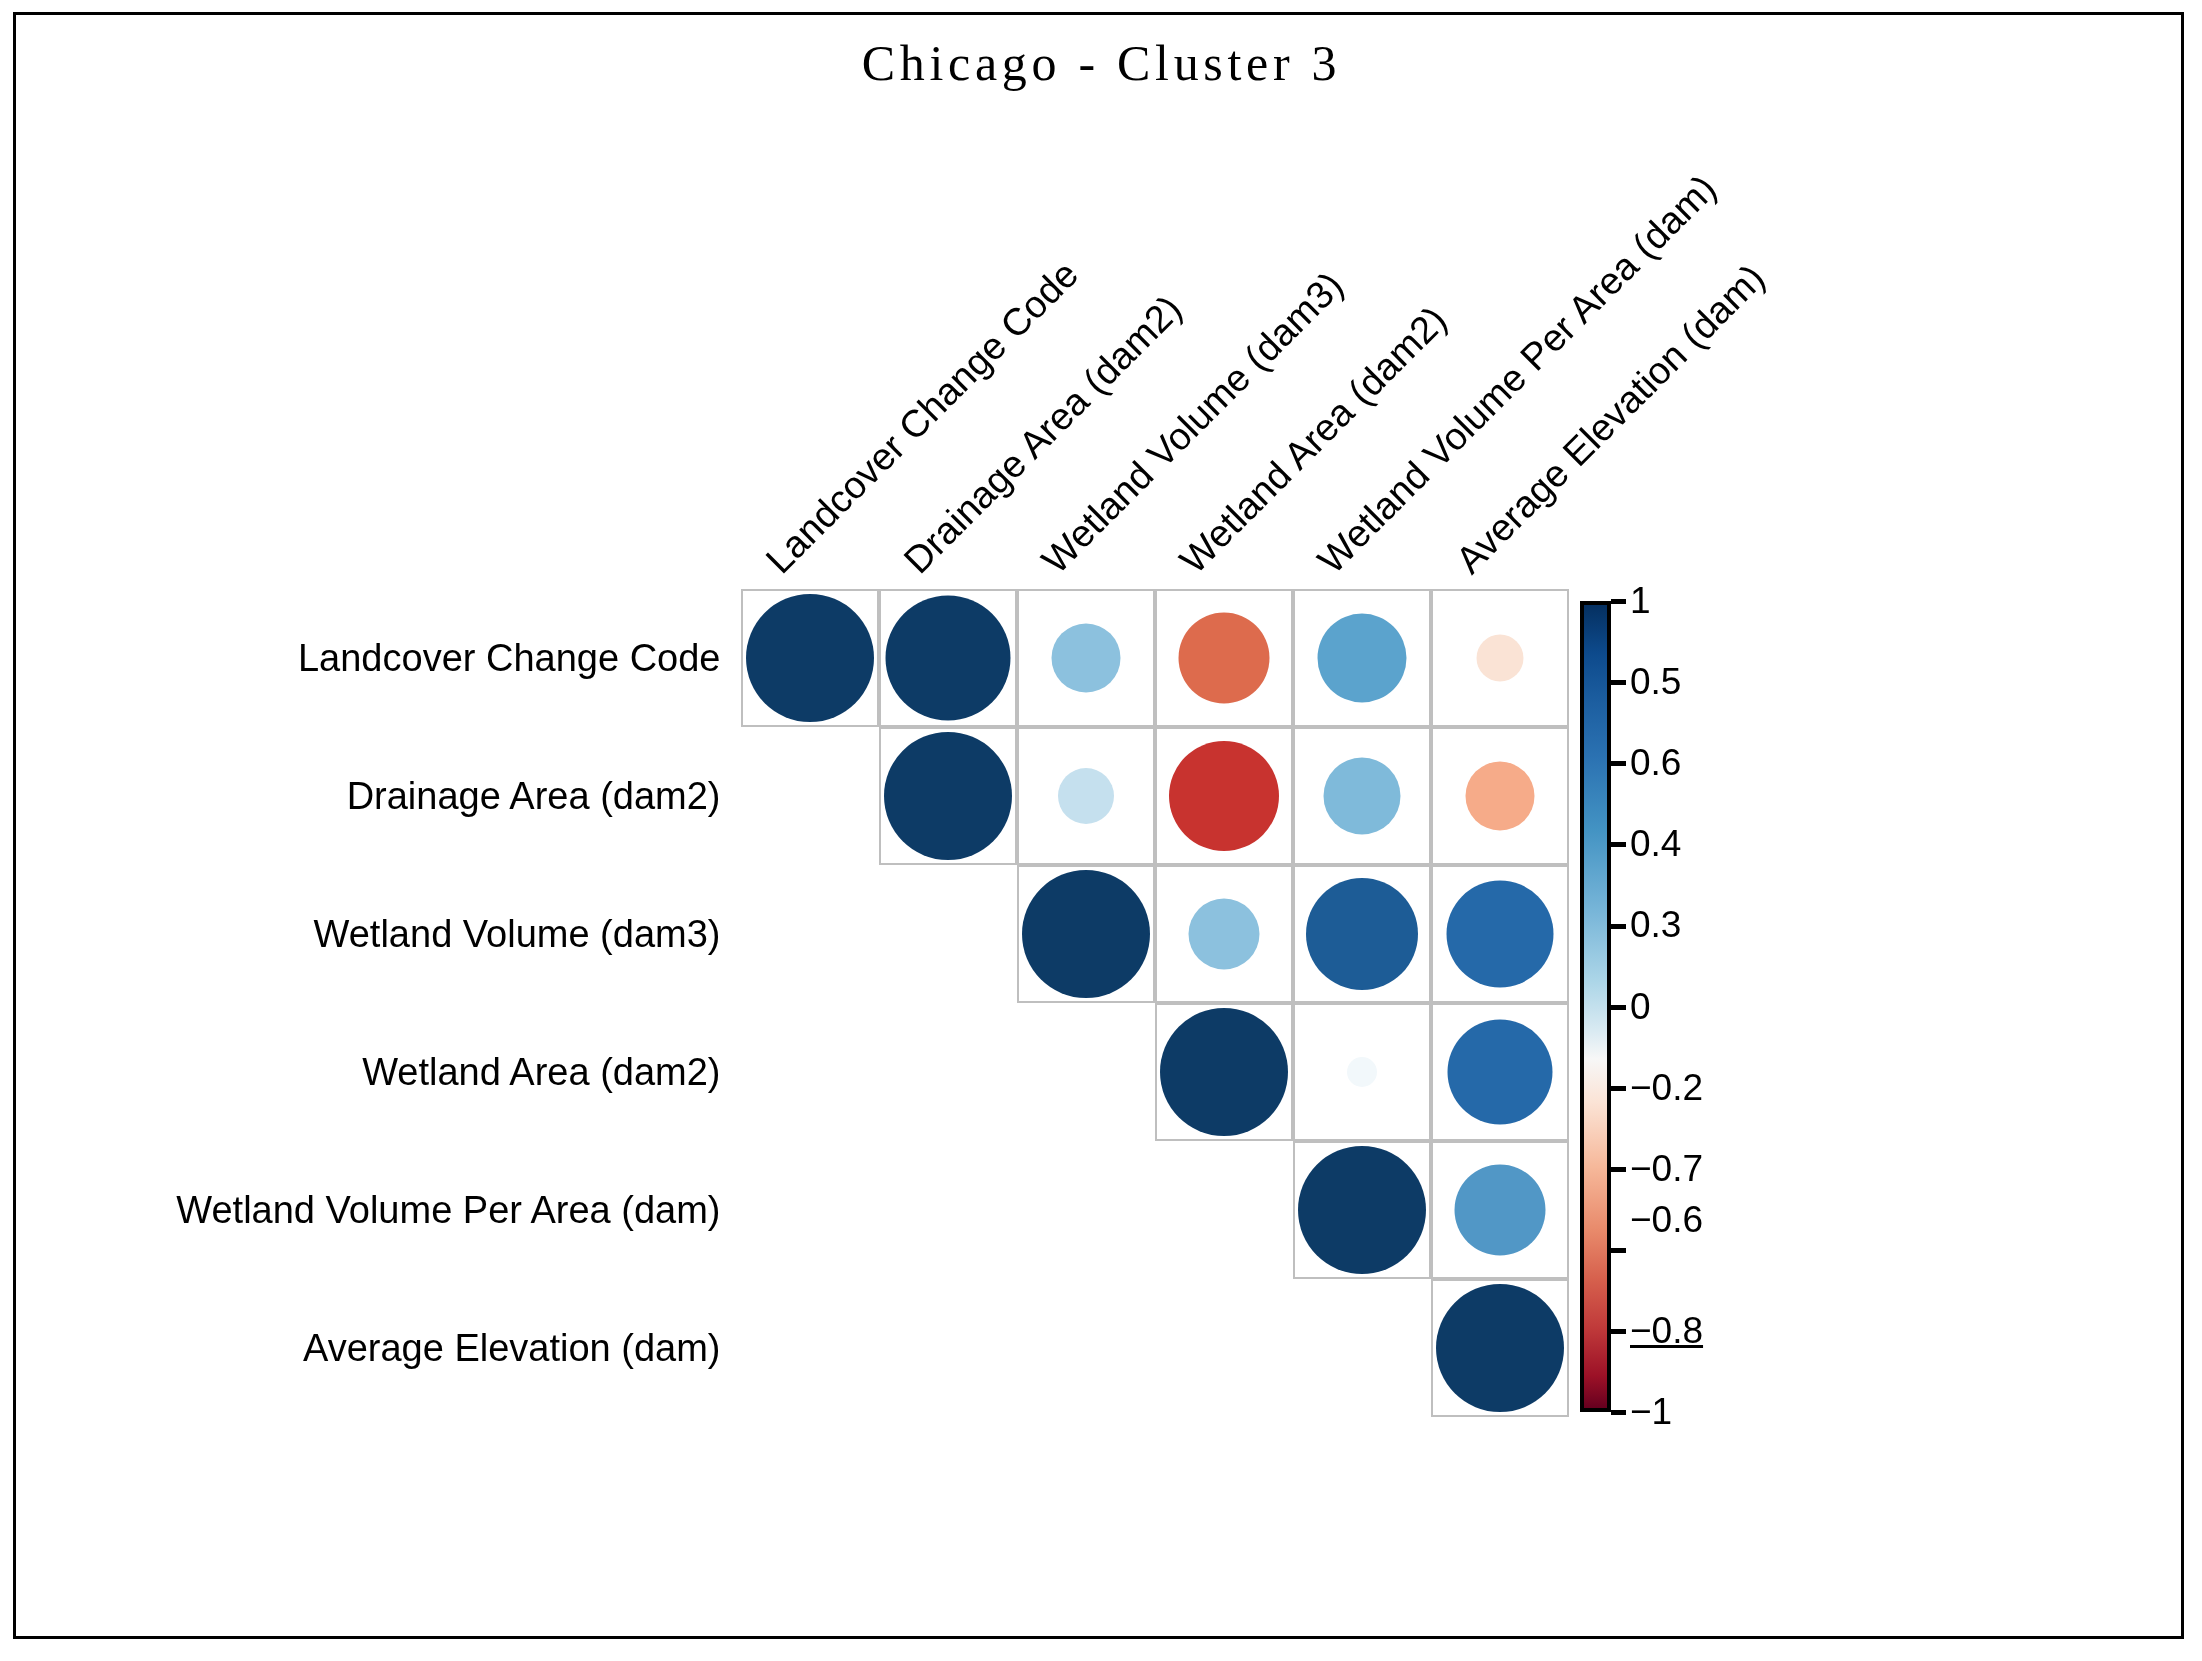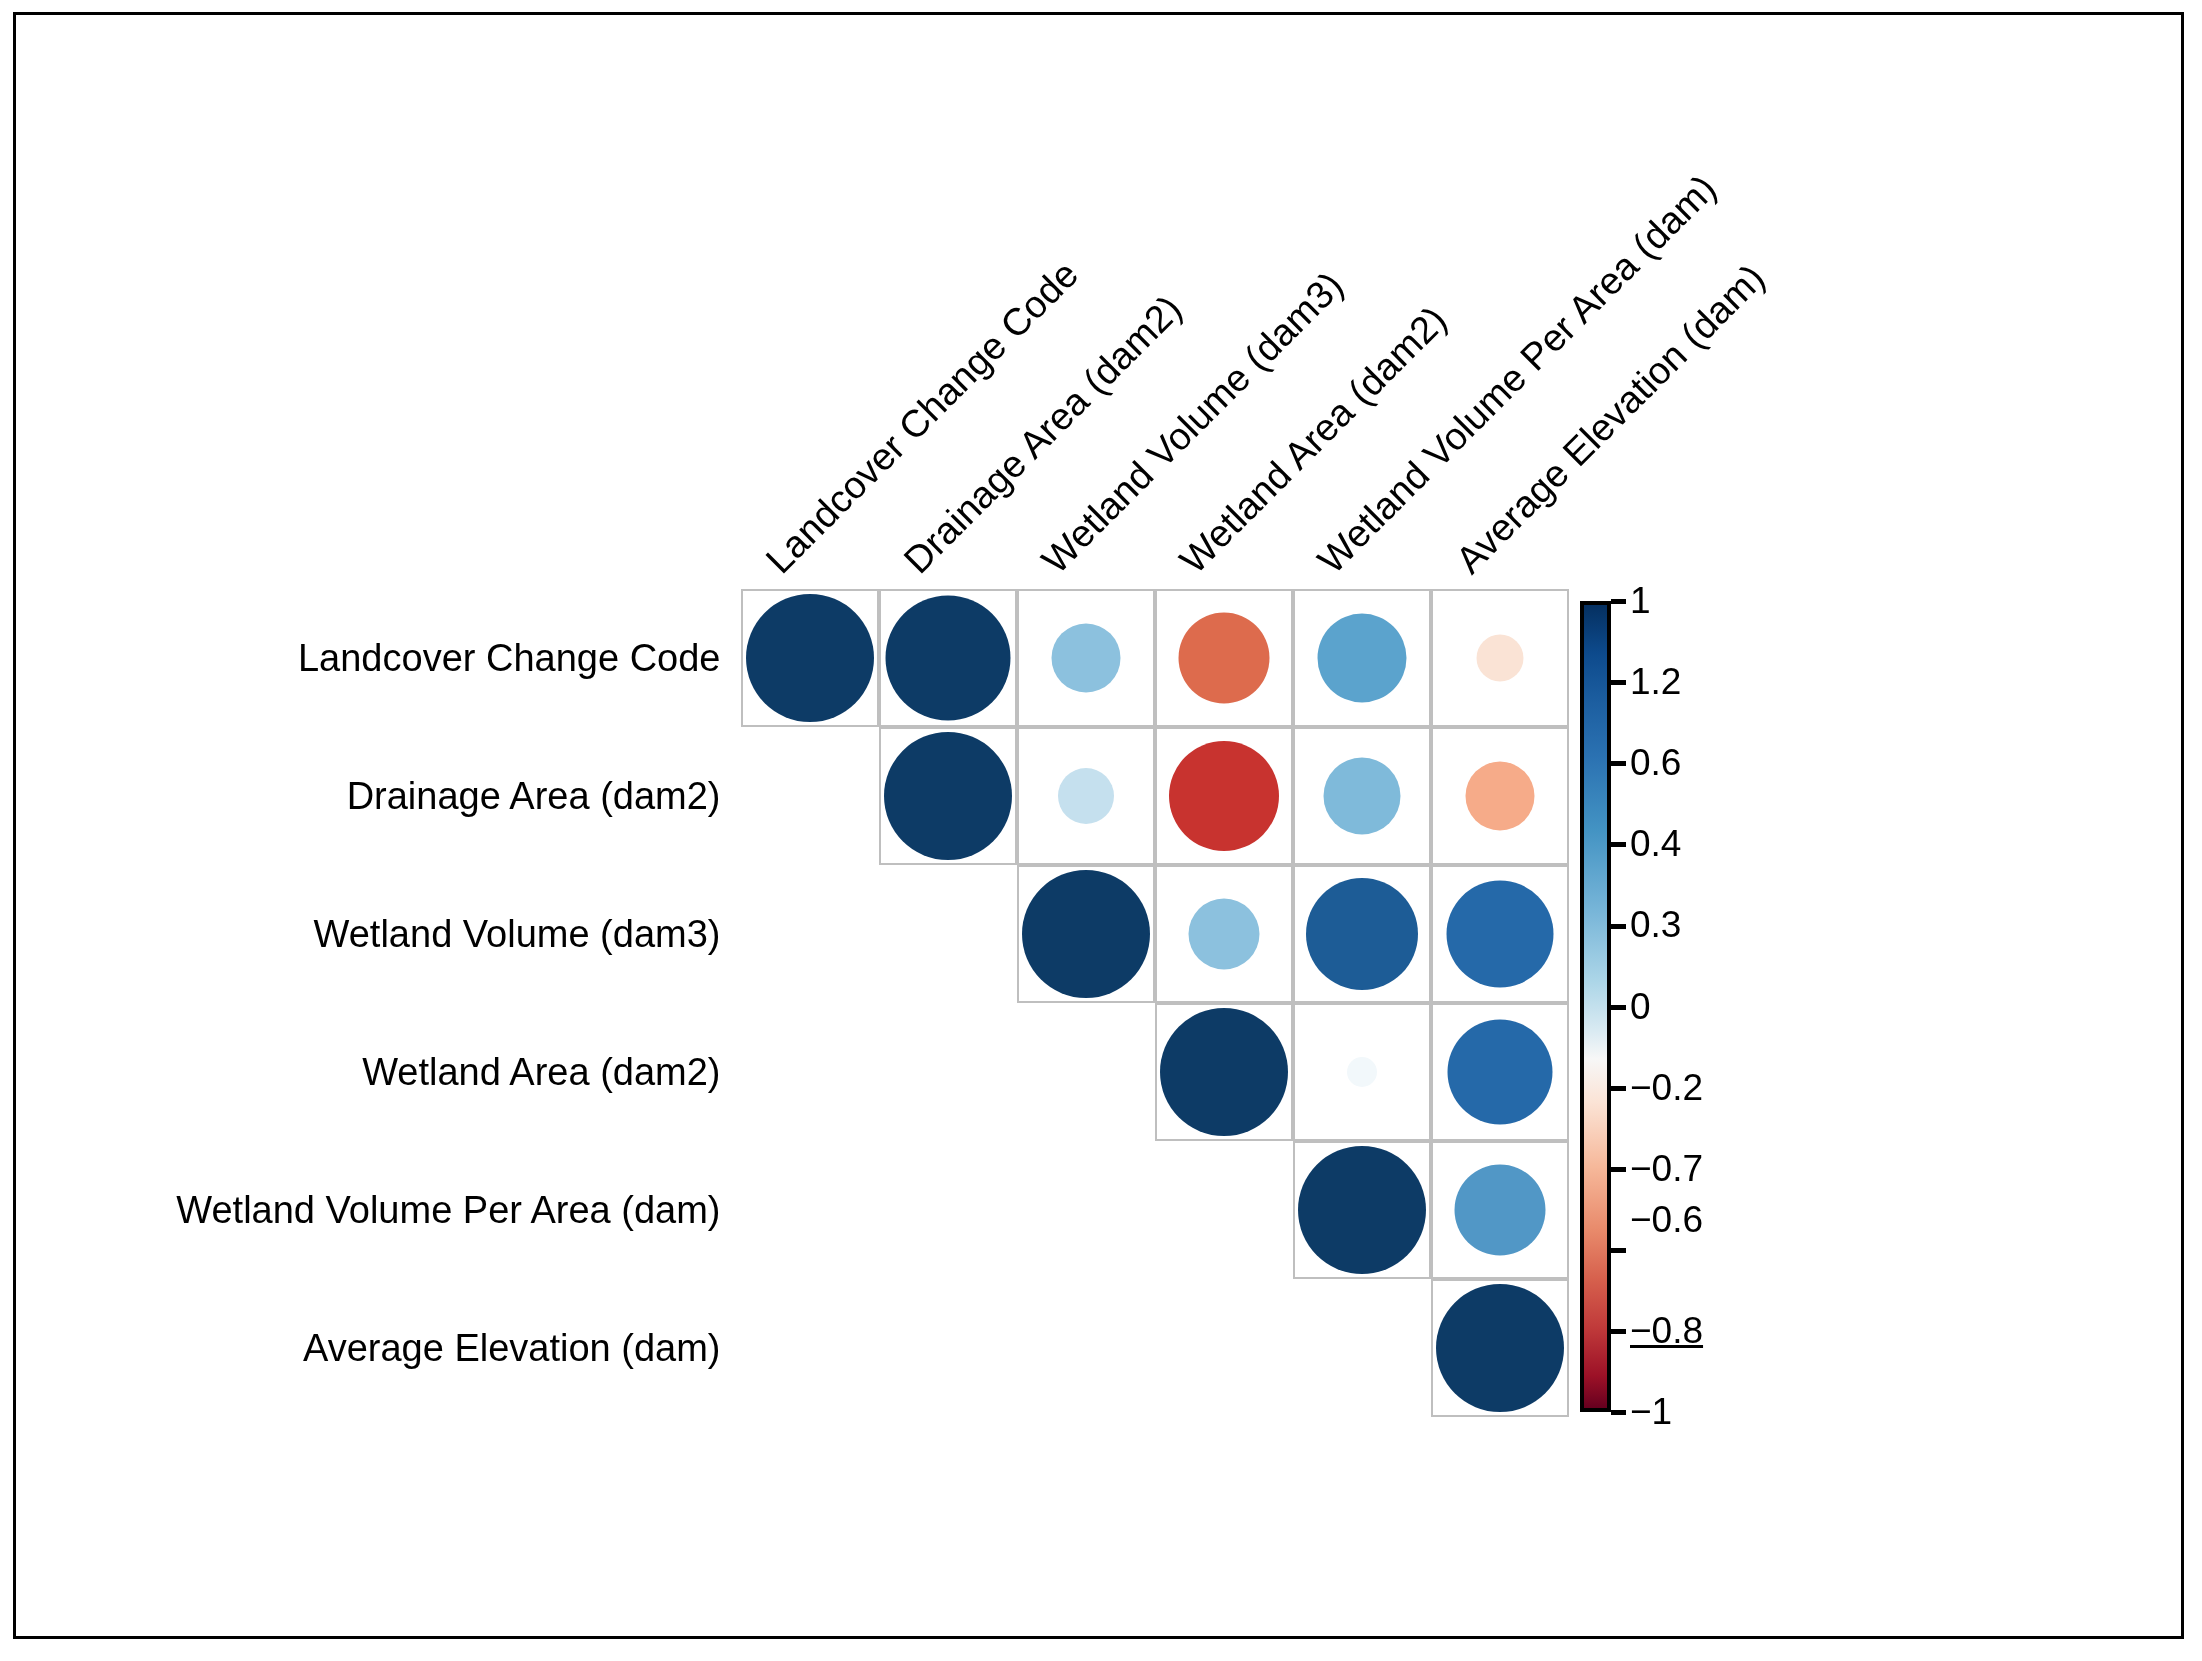--- a/index.html
+++ b/index.html
@@ -150,20 +150,21 @@
     transform: translateY(-50%);
   }
 </style>
 </head>
 <body>
 
 <div id="figure">
 
   <div id="frame"></div>
 
+  <div id="title">Chicago - Cluster 3</div>
 
   <div id="collabels">
       <div class="collabel" style="left: 47px;">Landcover Change Code</div>
       <div class="collabel" style="left: 185px;">Drainage Area (dam2)</div>
       <div class="collabel" style="left: 323px;">Wetland Volume (dam3)</div>
       <div class="collabel" style="left: 461px;">Wetland Area (dam2)</div>
       <div class="collabel" style="left: 599px;">Wetland Volume Per Area (dam)</div>
       <div class="collabel" style="left: 737px;">Average Elevation (dam)</div>
     </div>
 
@@ -241,21 +242,21 @@
         <div class="dot" style="width: 128px; height: 128px; background: rgb(13, 59, 102);"></div>
       </div>
     </div>
 
   <div id="cbar-wrap">
     <div id="cbar"></div>
     <div id="cbar-ticks">
         <div class="ctick" style="top: -1.9px;"></div>
         <div class="clabel" style="top: 0px;">1</div>
         <div class="ctick" style="top: 79px;"></div>
-        <div class="clabel" style="top: 81px;">1.2</div>
+        <div class="clabel" style="top: 81px;">0.5</div>
         <div class="ctick" style="top: 160px;"></div>
         <div class="clabel" style="top: 162px;">0.6</div>
         <div class="ctick" style="top: 241px;"></div>
         <div class="clabel" style="top: 243px;">0.4</div>
         <div class="ctick" style="top: 323px;"></div>
         <div class="clabel" style="top: 324px;">0.3</div>
         <div class="ctick" style="top: 404px;"></div>
         <div class="clabel" style="top: 406px;">0</div>
         <div class="ctick" style="top: 485px;"></div>
         <div class="clabel" style="top: 487px;">−0.2</div>

